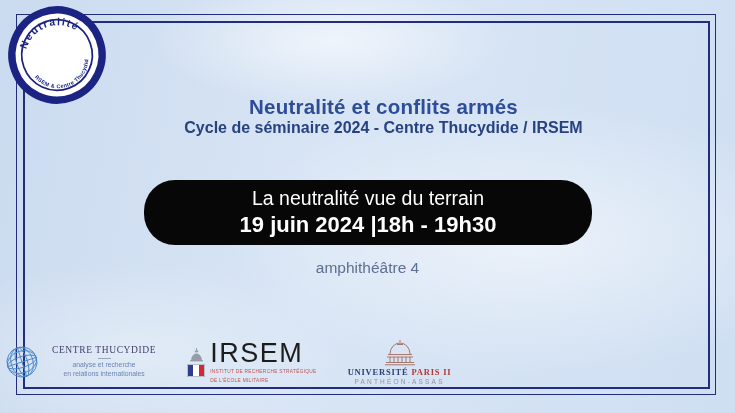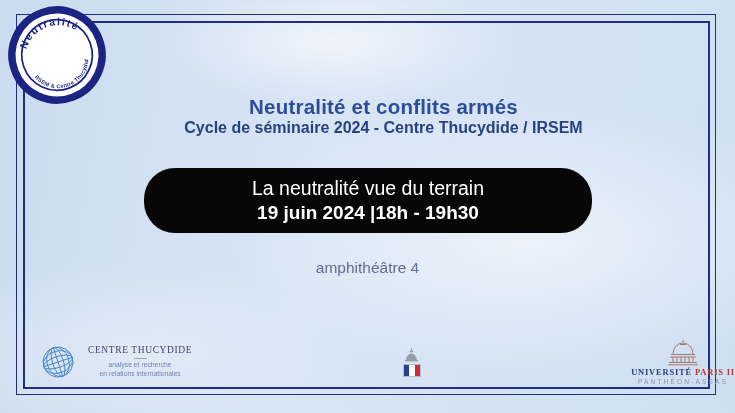--- a/index.html
+++ b/index.html
@@ -21,31 +21,31 @@
 
   .stamp { position:absolute; left:8px; top:6px; width:98px; height:98px;
     transform:rotate(-20deg); }
 
   .header { position:absolute; left:0; right:0; top:95px; text-align:center;padding-left:32px; }
   .title { font-size:20.5px; font-weight:600; letter-spacing:.2px;
     color:var(--c-title,#2e4d98); }
   .subtitle { font-size:16px; font-weight:600; 
     color:var(--c-subtitle,#27427f); }
 
-  .banner { position:absolute; left:144px; top:168px; width:448px; height:65px;
+  .banner { position:absolute; left:144px; top:180px; width:448px; height:65px;
     background:var(--c-banner-bg,#070707); color:var(--c-banner-text,#fff);
     display:flex; flex-direction:column; justify-content:center; align-items:center; gap:2px;border-radius:31px; }
   .banner-line1 { font-size:19.5px; font-weight:400; }
-  .banner-line2 { font-size:19px; font-weight:700; }
+  .banner-line2 { font-size:22px; font-weight:700; }
 
   .venue { position:absolute; left:0; right:0; top:256px; text-align:center;
     font-size:15.5px; line-height:1.5; color:var(--c-venue,#5d6f93); }
 
   .logos { position:absolute; left:0; right:0; top:334px; height:56px;
-    display:flex; justify-content:space-between; align-items:center; gap:31px;margin-left:36px; }
+    display:flex; justify-content:flex-start; align-items:center; gap:31px; }
 
   .logo-thucydide { display:flex; align-items:center; gap:8px; }
   .thucydide-text { text-align:center; }
   .thucydide-name { font-family:"Liberation Serif","DejaVu Serif",serif;
     font-size:9.5px; letter-spacing:.6px; color:var(--c-thucydide-blue,#44406e); }
   .thucydide-div { width:13px; height:1px; background:#9aa6c0; margin:2.5px auto; }
   .thucydide-tag { font-size:6.8px; line-height:1.3;
     color:var(--c-thucydide-tagline,#6d84b4); }
 
   .logo-irsem { display:flex; align-items:center; gap:5px; }
@@ -129,20 +129,25 @@
           <path d="M2.2 12 a5.3 6.5 0 0 1 10.6 0 z"></path>
           <rect x="1.2" y="12" width="12.6" height="1.4"></rect>
         </g>
       </svg>
       <svg width="18" height="13" viewBox="0 0 18 13">
         <rect x="0.4" y="0.4" width="17.2" height="12.2" fill="#ffffff" stroke="#aab3c0" stroke-width="0.8"></rect>
         <rect x="1" y="1" width="5" height="11" fill="#2c3f8f"></rect>
         <rect x="12" y="1" width="5" height="11" fill="#cf2b36"></rect>
       </svg>
     </div>
+    <div class="irsem-text">
+      <div class="irsem-name">IRSEM</div>
+      <div class="irsem-tag">INSTITUT DE RECHERCHE STRATÉGIQUE</div>
+      <div class="irsem-tag">DE L'ÉCOLE MILITAIRE</div>
+    </div>
   </div>
 
   <div class="logo-paris2">
     <svg width="36" height="27" viewBox="0 0 36 27">
       <g fill="none" stroke="#a8776c" stroke-width="1">
         <path d="M18 1 v2.5"></path>
         <path d="M15 5.5 h6"></path>
         <path d="M8 15 A10 11 0 0 1 28 15"></path>
         <path d="M6 15.5 h24"></path>
         <path d="M8 18 v5 M12 18 v5 M16 18 v5 M20 18 v5 M24 18 v5 M28 18 v5"></path>

